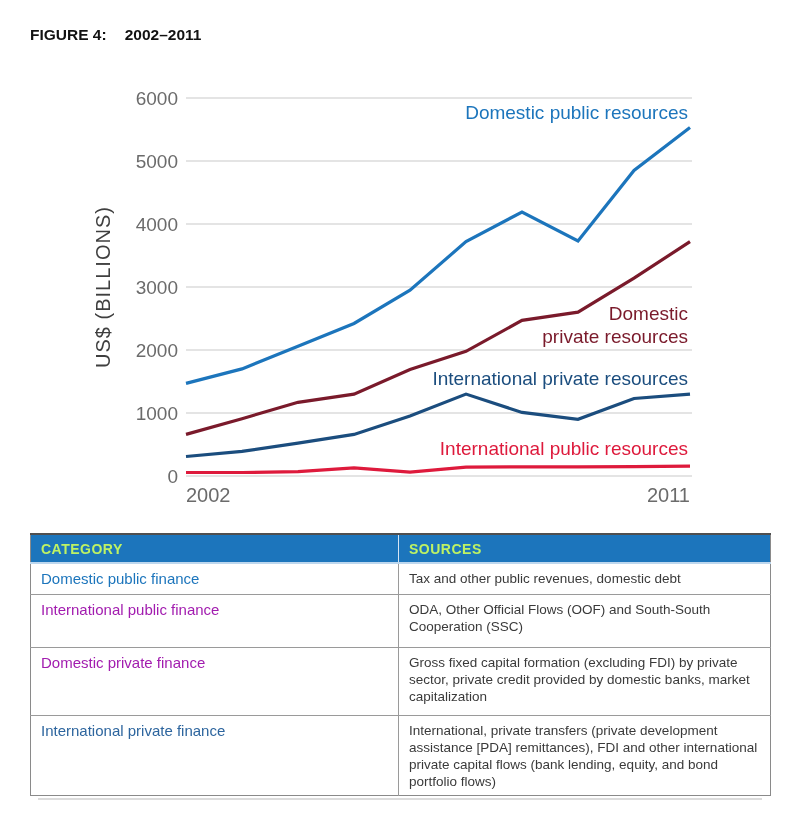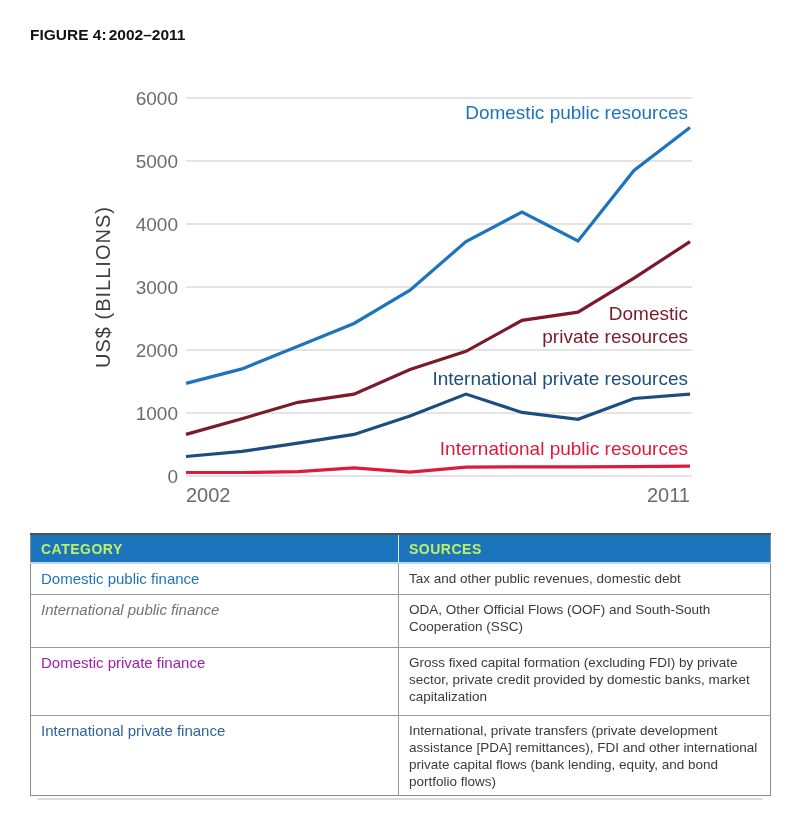--- a/index.html
+++ b/index.html
@@ -8,21 +8,21 @@
     background:#ffffff;
     font-family:"Liberation Sans", sans-serif;
     position:relative;
     overflow:hidden;
     -webkit-font-smoothing:antialiased;
   }
 
   
   .figure-title {
     position:absolute; top:24px; left:30px;
-    display:flex; gap:2px;
+    display:flex; gap:18px;
     font-weight:bold; font-size:15.5px; line-height:22px; color:#121212;
   }
   .figure-title .lbl { white-space:nowrap; }
 
   
   .chart-wrap { position:absolute; top:72px; left:0; width:800px; height:450px; }
   svg text { font-family:"Liberation Sans", sans-serif; }
 
   
   table.info {
@@ -105,21 +105,21 @@
       <th>CATEGORY</th>
       <th>SOURCES</th>
     </tr>
   </thead>
   <tbody>
     <tr class="r1">
       <td class="cat" style="color: rgb(28, 117, 188);">Domestic public finance</td>
       <td class="src">Tax and other public revenues, domestic debt</td>
     </tr>
     <tr class="r2">
-      <td class="cat" style="color: #737373; font-style: italic;">International public finance</td>
+      <td class="cat" style="color: #a21caf;">International public finance</td>
       <td class="src">ODA, Other Official Flows (OOF) and South-South Cooperation (SSC)</td>
     </tr>
     <tr class="r3">
       <td class="cat" style="color: #a21caf;">Domestic private finance</td>
       <td class="src">Gross fixed capital formation (excluding FDI) by private sector, private credit provided by domestic banks, market capitalization</td>
     </tr>
     <tr class="r4">
       <td class="cat" style="color: rgb(45, 101, 158);">International private finance</td>
       <td class="src">International, private transfers (private development assistance [PDA] remittances), FDI and other international private capital flows (bank lending, equity, and bond portfolio flows)</td>
     </tr>

